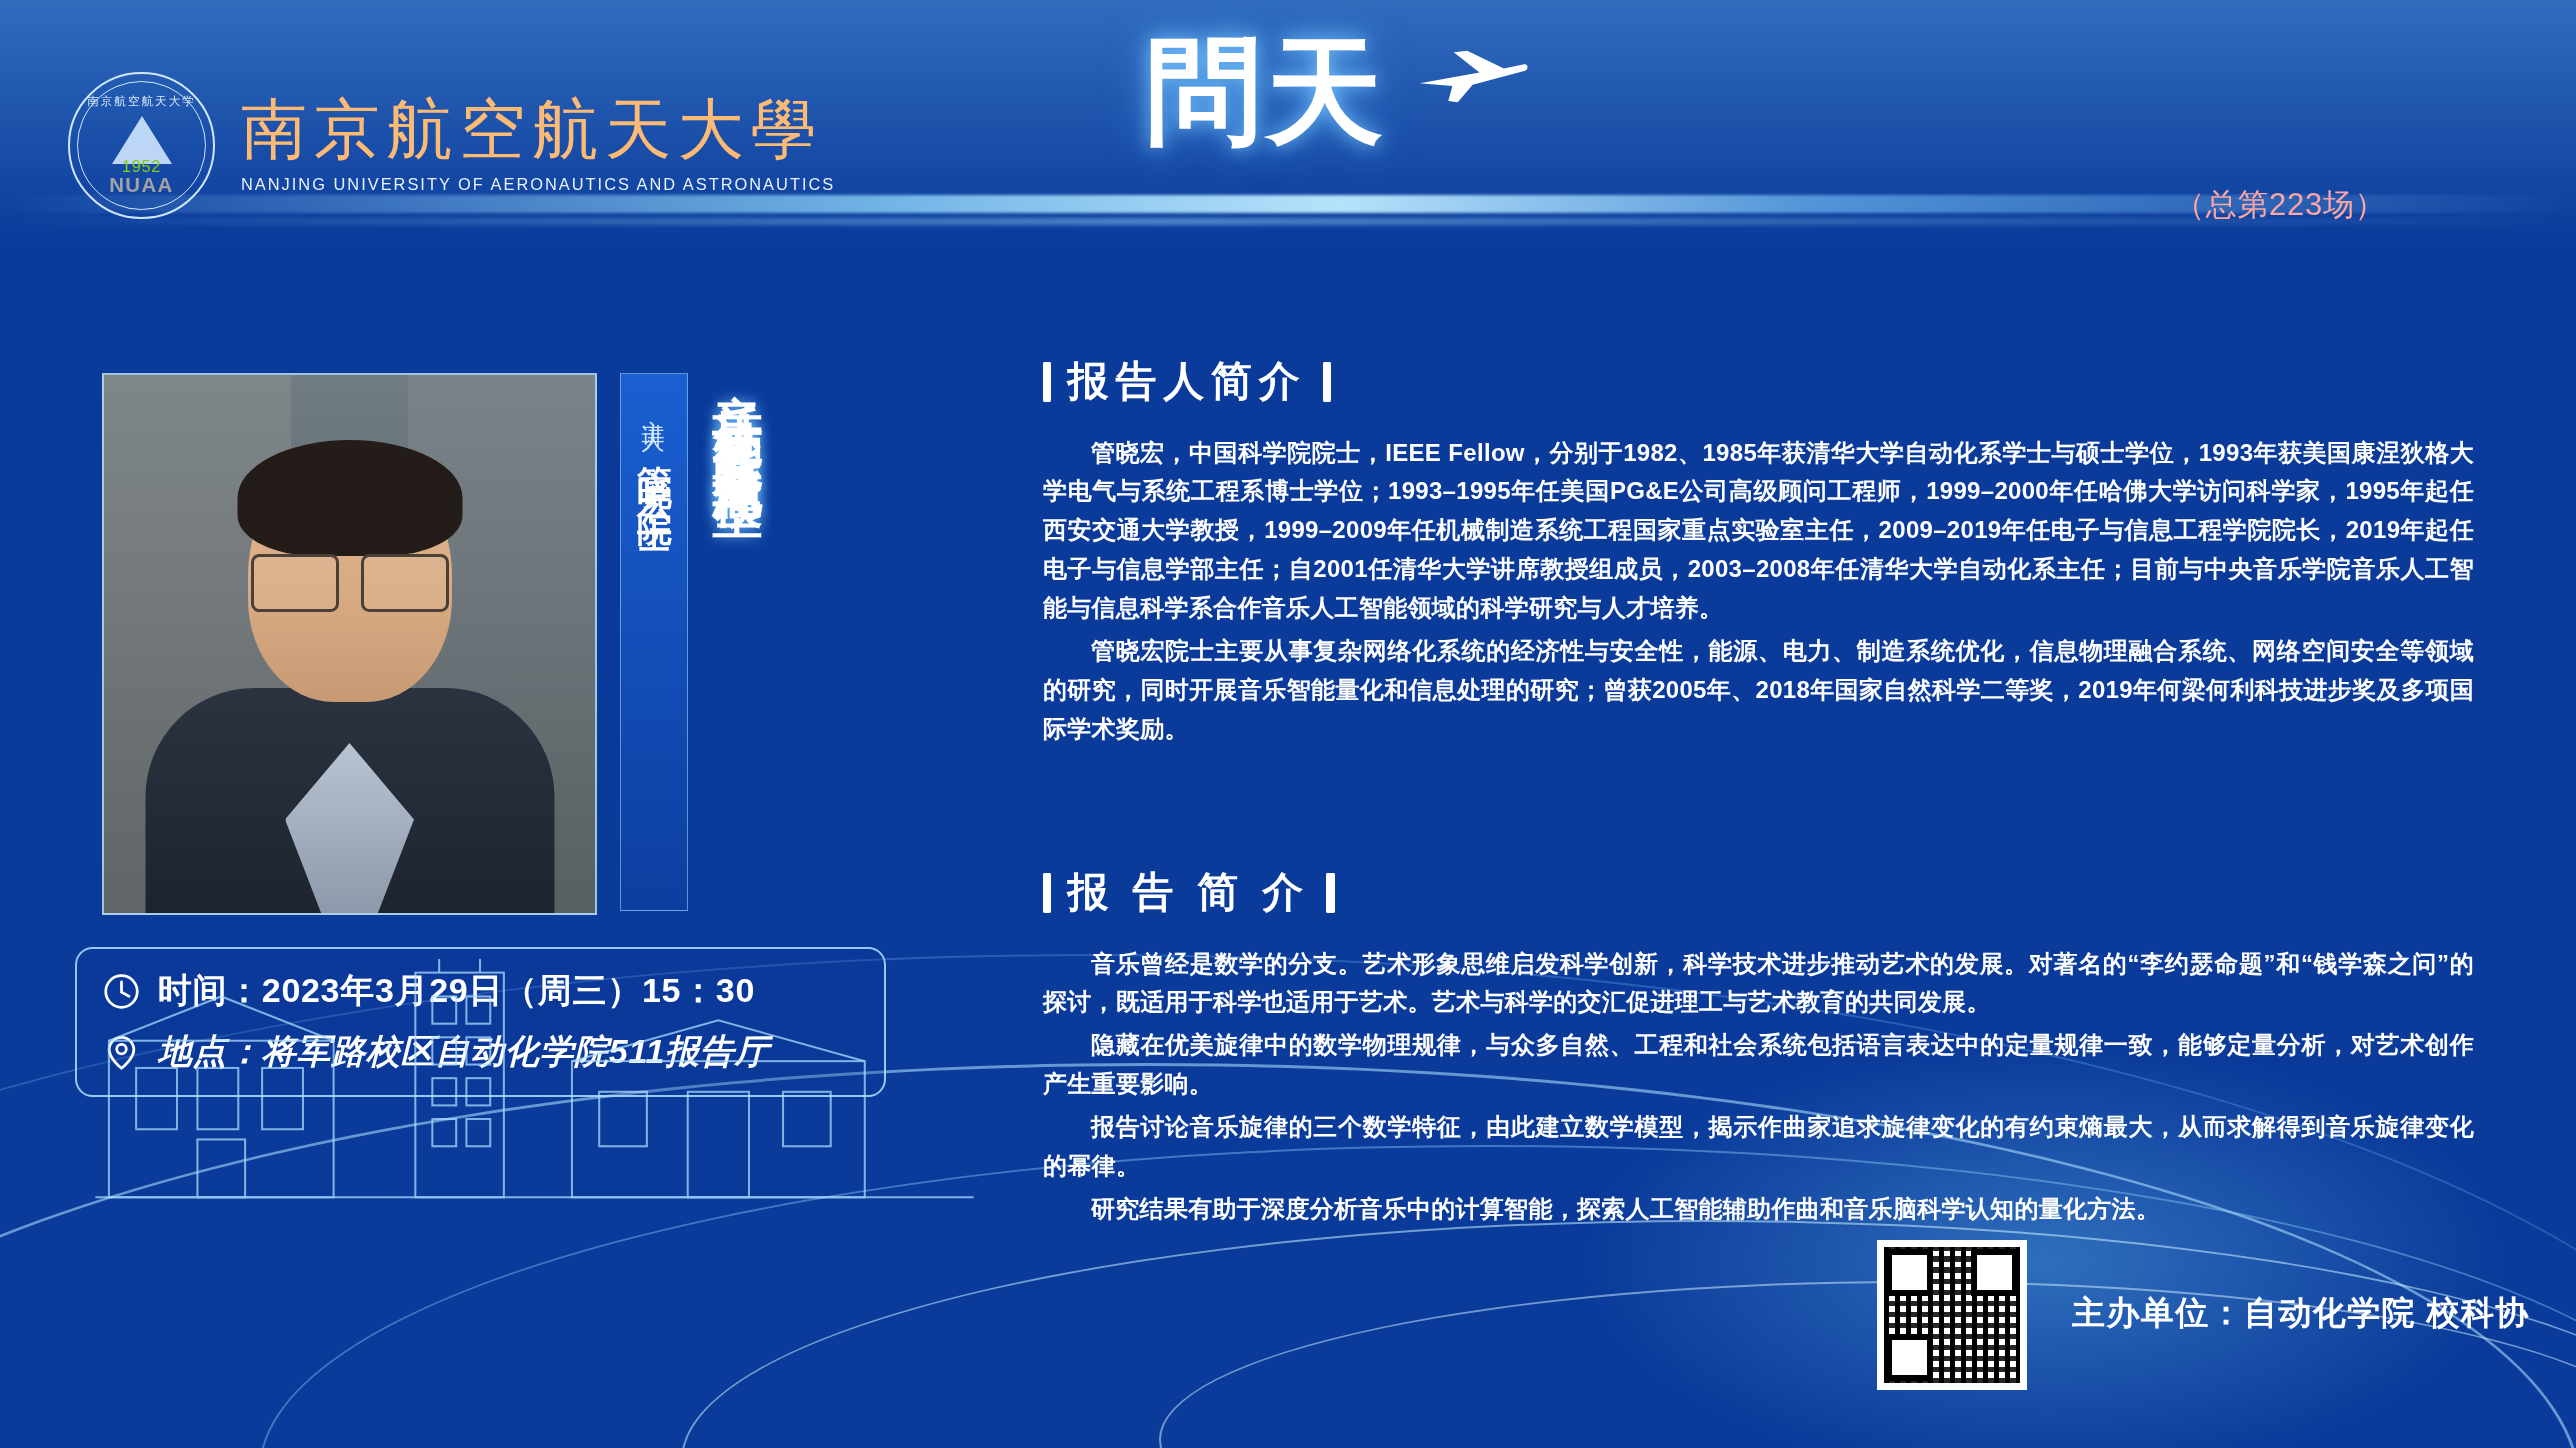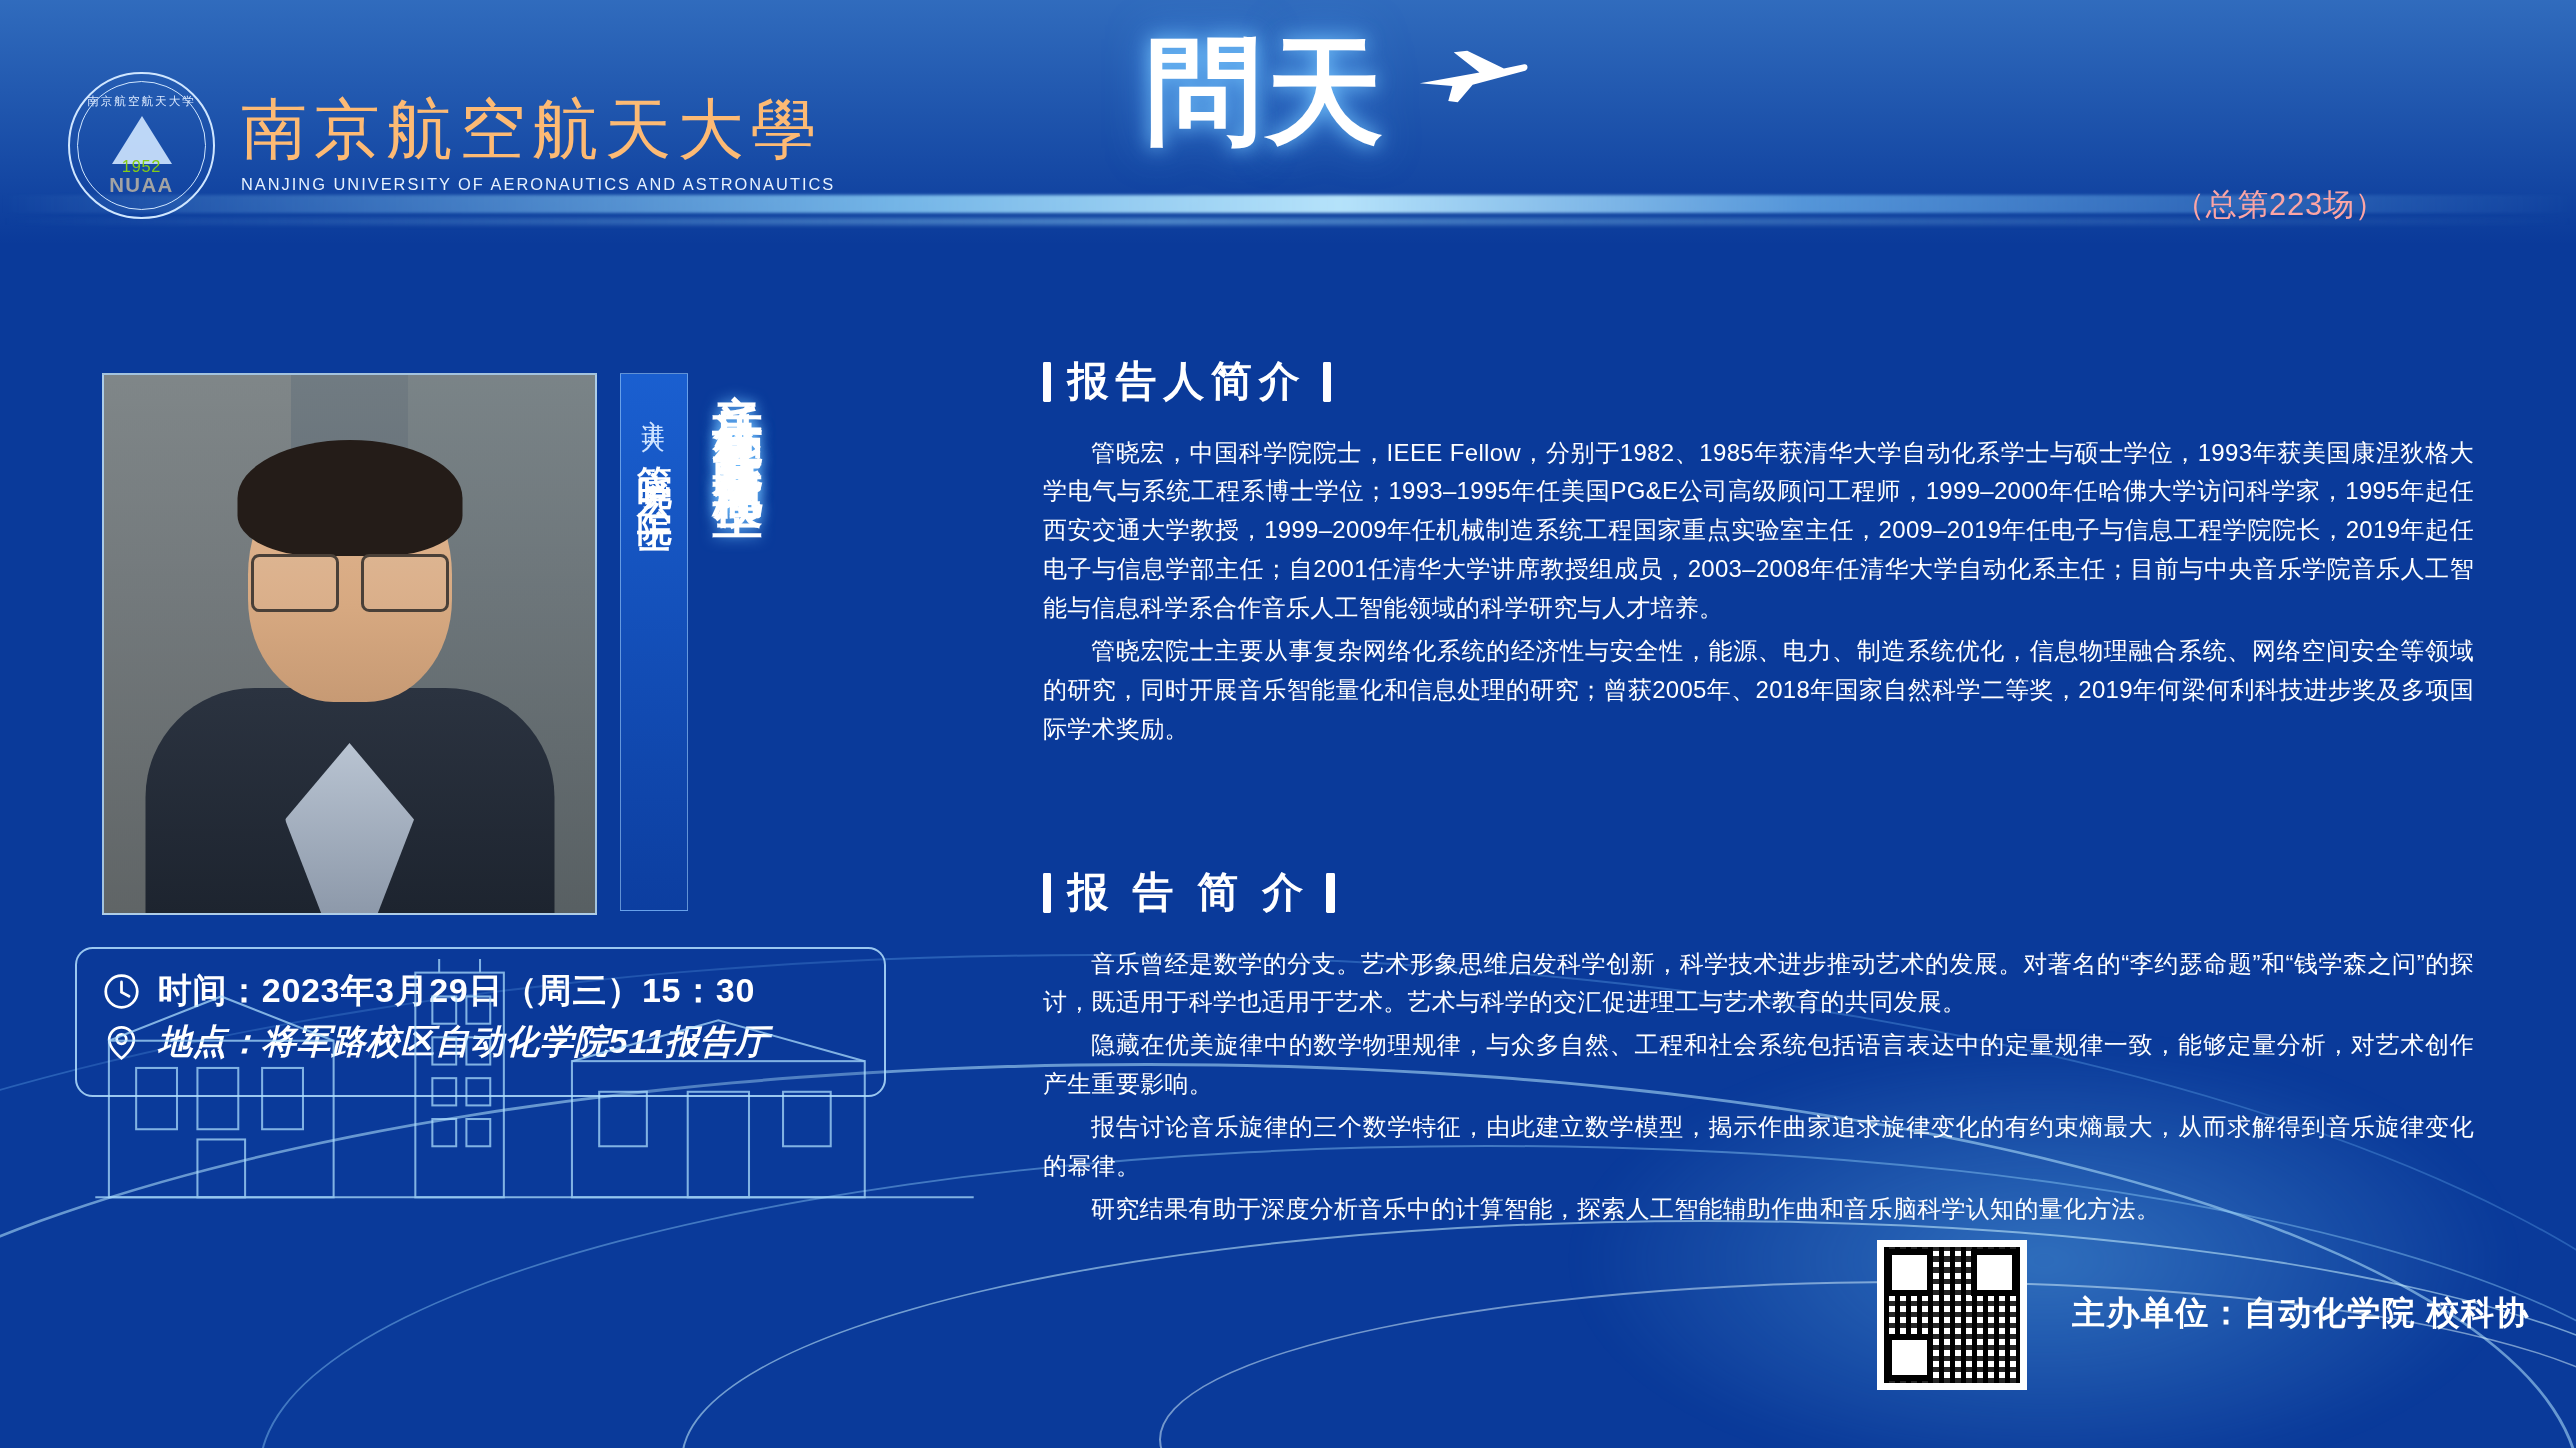--- a/index.html
+++ b/index.html
@@ -127,41 +127,41 @@
     font-family:"Liberation Serif","DejaVu Serif",serif;
     text-shadow:0 0 13.6px rgba(110,190,255,.8);
   }
 
   .info-box{
     position:absolute;left:75px;top:947px;width:811px;height:150px;
     border:2px solid rgba(180,225,255,.85);border-radius:17.7px;
     box-sizing:border-box;padding:19px 26px;
     background:rgba(10,55,150,.25);
   }
-  .info-row{display:flex;align-items:center;gap:17.7px;margin-bottom:5px;}
+  .info-row{display:flex;align-items:center;gap:17.7px;margin-bottom:15px;}
   .info-row:last-child{margin-bottom:16px;font-style:italic;}
   .info-row .txt{color:#ffffff;font-size:34px;font-weight:bold;letter-spacing:0.7px;}
   .ic{width:37px;height:37px;flex:0 0 auto;}
 
   
   .campus{position:absolute;left:95px;bottom:204px;width:879px;height:286px;opacity:.85;}
 
   
   .sec{position:absolute;color:#ffffff;}
   .sec-title{display:flex;align-items:center;gap:16.4px;font-size:41px;font-weight:bold;letter-spacing:6.8px;
     font-family:"Liberation Serif","DejaVu Serif",serif;}
   .bar{width:8.2px;height:40px;background:#ffffff;border-radius:1.4px;}
   .para{
     color:#ffffff;font-size:24px;line-height:1.62;text-align:justify;text-indent:2em;
     margin:0 0 4.1px 0;letter-spacing:0.3px;
     font-family:"Liberation Sans","DejaVu Sans",sans-serif;
   }
   #bio{left:1043px;top:354px;width:1431px;}
   #abs{left:1043px;top:865px;width:1431px;}
-  #bio .body,#abs .body{margin-top:24.5px;}
+  #bio .body,#abs .body{margin-top:24.5px;font-weight:bold;}
 
   .qr{
     position:absolute;left:1877px;top:1240px;width:150px;height:150px;background:#ffffff;padding:6.8px;box-sizing:border-box;
   }
   .qr .grid{width:100%;height:100%;background:
     repeating-linear-gradient(90deg,#000 0 5.5px,#fff 5.5px 11px),
     repeating-linear-gradient(0deg,rgba(0,0,0,.85) 0 5.5px,rgba(255,255,255,.9) 5.5px 11px);
     background-blend-mode:multiply;position:relative;}
   .qr .fp{position:absolute;width:35px;height:35px;border:6.8px solid #000;background:#fff;}
   .qr .fp.a{left:2.7px;top:2.7px;}

